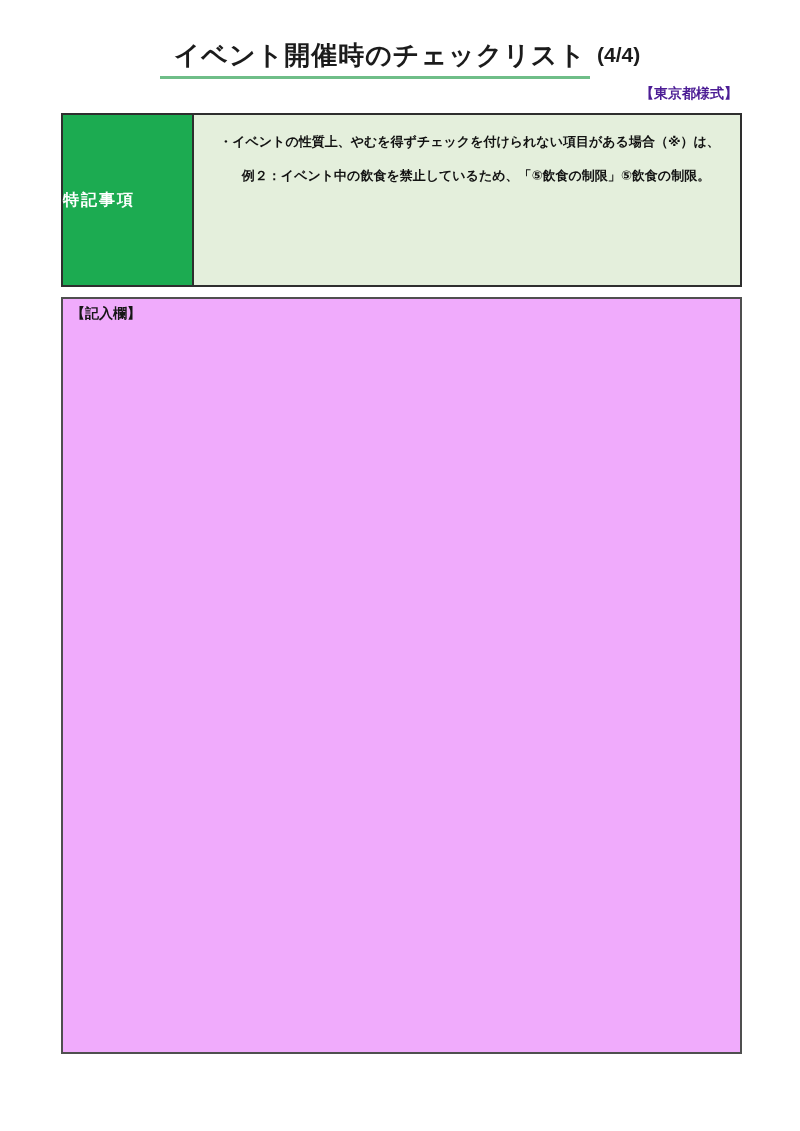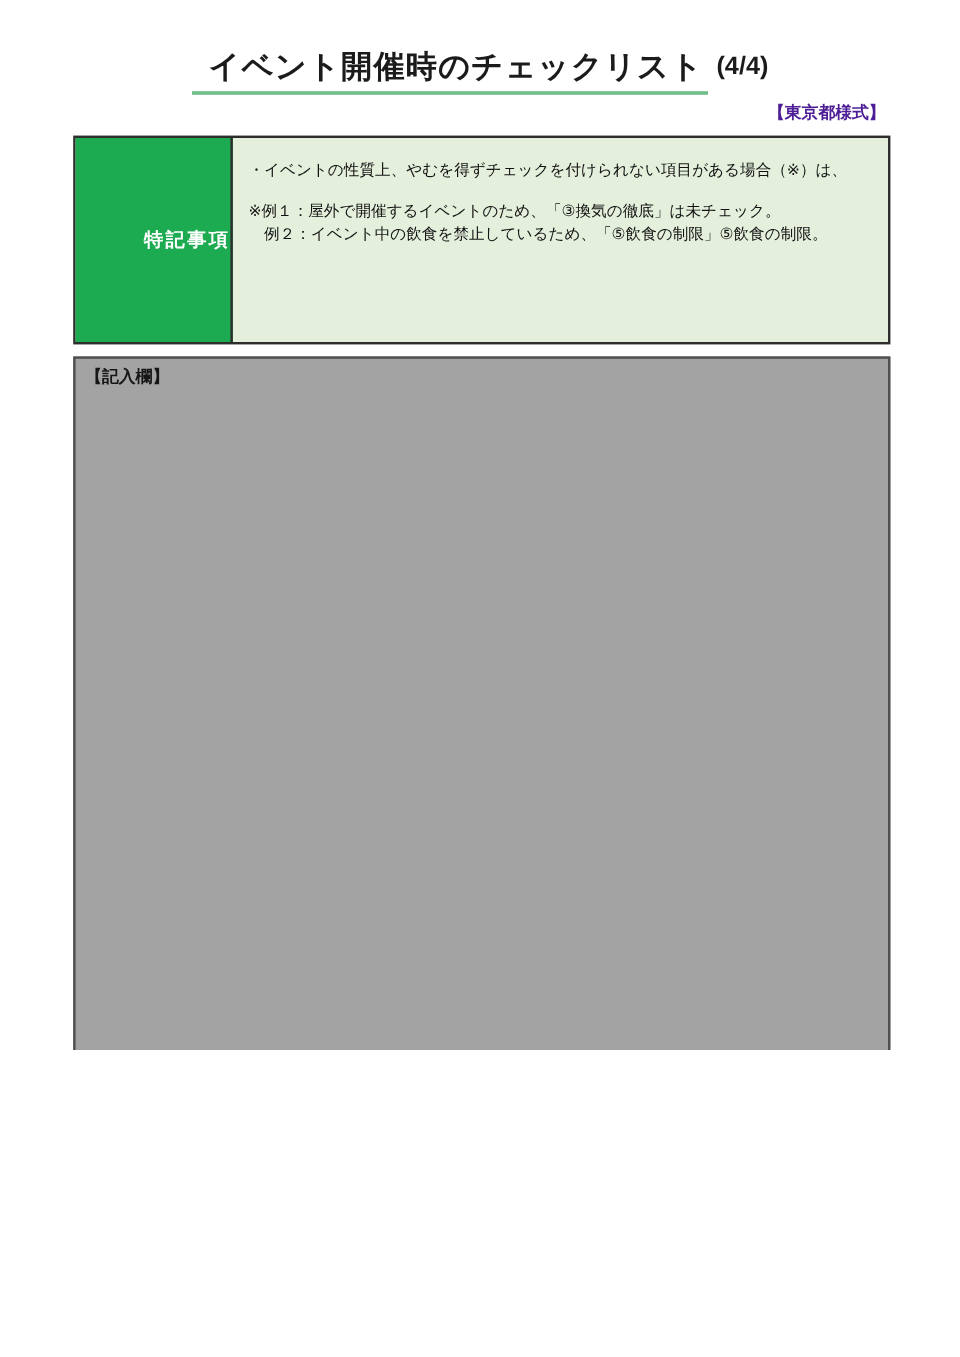--- a/index.html
+++ b/index.html
@@ -11,21 +11,21 @@
   }
   * { margin: 0; padding: 0; box-sizing: border-box; }
   html, body { background: #ffffff; }
   body {
     font-family: "Liberation Sans", "DejaVu Sans", sans-serif;
     color: #111111;
   }
   .page {
     position: relative;
     width: 800px;
-    height: 875px;
+    height: 1131px;
     background: #ffffff;
     overflow: hidden;
   }
 
   
   .doc-title {
     position: absolute;
     top: 38px;
     left: 0;
     width: 100%;
@@ -69,49 +69,50 @@
     background: var(--light-green-bg);
     display: flex;
   }
   .notes-label-cell {
     width: 131px;
     flex: 0 0 131px;
     background: var(--accent-green);
     border-right: 2px solid var(--border-dark);
     display: flex;
     align-items: center;
-    justify-content: flex-end;
+    justify-content: flex-start;
   }
   .notes-label-text {
     color: #ffffff;
     font-size: 16px;
     font-weight: bold;
     letter-spacing: 2px;
   }
   .notes-content {
     flex: 1 1 auto;
     padding: 17px 8px 0 13px;
     font-size: 13px;
-    font-weight: normal;
+    font-weight: bold;
     line-height: 19px;
     color: #121212;
+    text-align: center;
   }
   .note-line { margin: 0; }
   .note-line.indent { padding-left: 13px; }
   .examples { margin-top: 15px; }
 
   
   .entry-box {
     position: absolute;
     top: 297px;
     left: 61px;
     width: 681px;
     height: 757px;
     border: 2px solid var(--border-entry);
-    background: #a3a3a3;
+    background: #f0abfc;
   }
   .entry-label {
     padding: 6px 0 0 8px;
     font-size: 14px;
     font-weight: bold;
     color: #161616;
   }
   .entry-value {
     padding: 4px 10px;
     font-size: 13px;
@@ -129,21 +130,20 @@
 
   <div class="format-label">【東京都様式】</div>
 
   <div class="notes-box">
     <div class="notes-label-cell">
       <span class="notes-label-text">特記事項</span>
     </div>
     <div class="notes-content">
       <p class="note-line">・イベントの性質上、やむを得ずチェックを付けられない項目がある場合（※）は、</p>
       <div class="examples">
-        <p class="note-line">※例１：屋外で開催するイベントのため、「③換気の徹底」は未チェック。</p>
         <p class="note-line indent">例２：イベント中の飲食を禁止しているため、「⑤飲食の制限」⑤飲食の制限。</p>
       </div>
     </div>
   </div>
 
   <div class="entry-box">
     <div class="entry-label">【記入欄】</div>
     <div class="entry-value"></div>
   </div>
 

